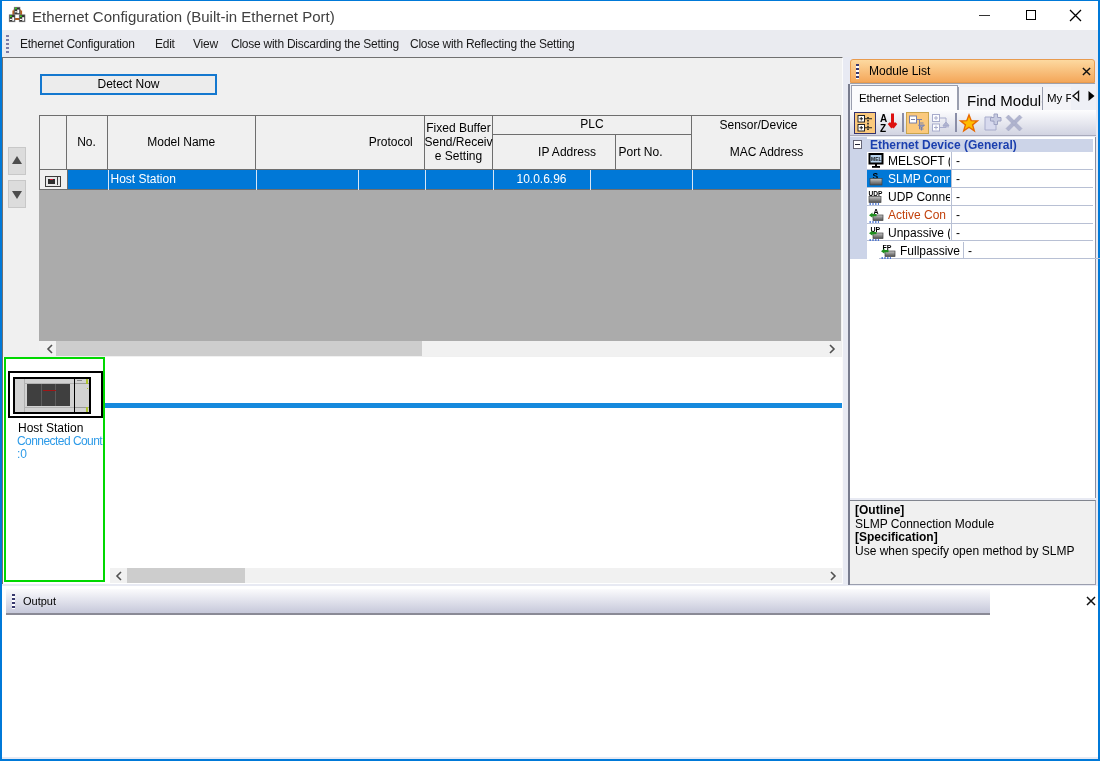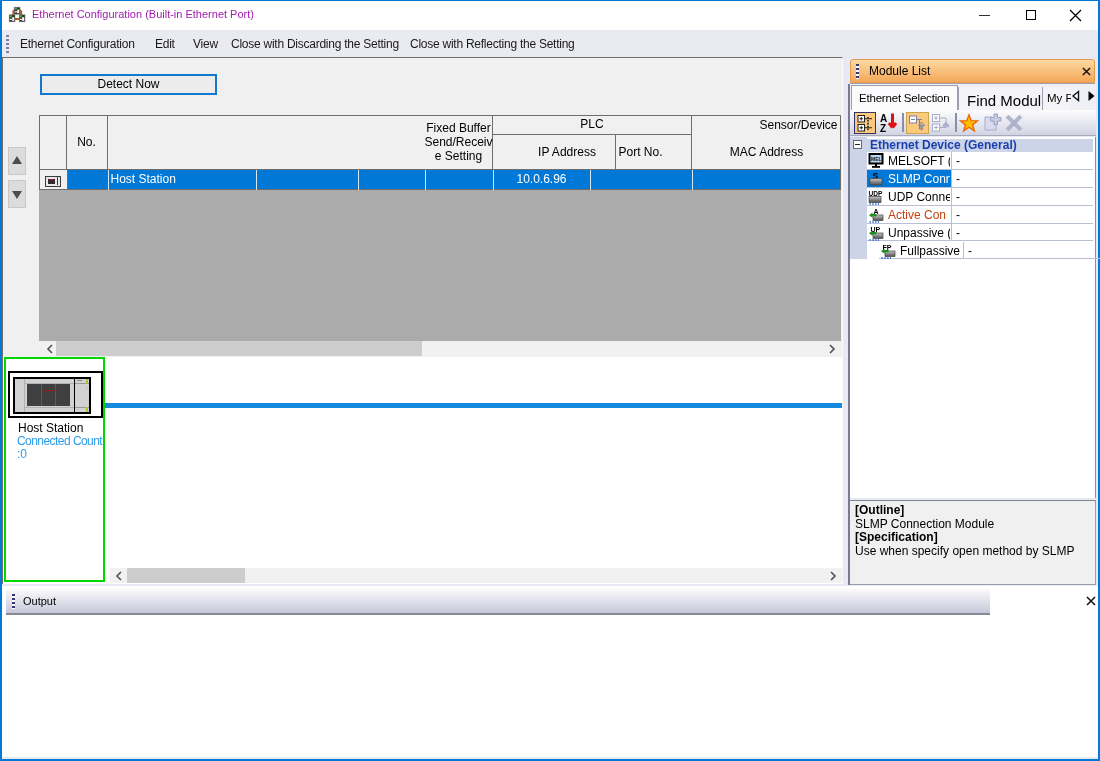--- a/index.html
+++ b/index.html
@@ -30,21 +30,21 @@
       <circle cx="2.9" cy="10.2" r="1" fill="#3ad41e"></circle>
     </g>
     <g>
       <rect x="11.2" y="8.8" width="5.8" height="7" fill="#333" stroke="#777" stroke-width="0.6"></rect>
       <rect x="14.2" y="11.2" width="2" height="3.6" fill="#fff"></rect>
       <rect x="11.9" y="12.8" width="2" height="1.2" fill="#fff"></rect>
       <circle cx="12.9" cy="10.2" r="1" fill="#3ad41e"></circle>
     </g>
   </svg>
 </div>
-<div class="abs" style="left:32px;top:8px;font-size:11px;color:#a21caf;">Ethernet Configuration (Built-in Ethernet Port)</div>
+<div class="abs" style="left:32px;top:8px;font-size:15px;color:#404040;">Ethernet Configuration (Built-in Ethernet Port)</div>
 
 <div class="abs" style="left:979px;top:15px;width:11px;height:1px;background:#333;"></div>
 <div class="abs" style="left:1026px;top:10px;width:10px;height:10px;border:1px solid #000;"></div>
 <svg class="abs" style="left:1069px;top:9px;" width="13" height="13" viewBox="0 0 13 13">
     <path d="M1 1 L12 12 M12 1 L1 12" stroke="#000" stroke-width="1.3"></path>
   </svg>
 
 <div class="abs" style="left:2px;top:30px;width:1096px;height:27px;background:#eaebf0;"></div>
 <div class="abs" style="left:6px;top:35px;width:3px;height:18px;background-image:repeating-linear-gradient(#7c7ca6 0 2px, transparent 2px 4px);"></div>
 <div class="abs" style="left:0;top:30px;width:1100px;height:27px;font-size:12px;color:#1a1a1a;letter-spacing:-0.25px;">
@@ -69,23 +69,25 @@
 <div class="abs" style="left:8px;top:180px;width:18px;height:28px;background:#dcdcdc;border:1px solid #c8c8c8;">
   <svg width="16" height="26" viewBox="0 0 16 26">
       <path d="M3 10 L13 10 L8 18 Z" fill="#4d4d4d"></path>
     </svg>
 </div>
 
 <div id="tbl" class="abs" style="left:39px;top:114px;width:802px;height:76px;">
     <div class="abs" style="left: 0px; top: 0.5px; width: 802px; height: 55px; background: rgb(240, 240, 240); border: 1px solid rgb(110, 110, 110);"></div>
     <div class="abs" style="left: 0px; top: 0.5px; width: 27.5px; height: 55px; border-right: 1px solid rgb(110, 110, 110); display: flex; align-items: center; justify-content: center; text-align: center; font-size: 12px; color: rgb(0, 0, 0);"></div>
     <div class="abs" style="left: 27.5px; top: 0.5px; width: 41px; height: 55px; border-right: 1px solid rgb(110, 110, 110); display: flex; align-items: center; justify-content: center; text-align: center; font-size: 12px; color: rgb(0, 0, 0);">No.</div>
+    <div class="abs" style="left: 68.5px; top: 0.5px; width: 148.5px; height: 55px; border-right: 1px solid rgb(110, 110, 110); display: flex; align-items: center; justify-content: center; text-align: center; font-size: 12px; color: rgb(0, 0, 0);">Model Name</div>
+    <div class="abs" style="left: 318.5px; top: 0.5px; width: 67.5px; height: 55px; border-right: 1px solid rgb(110, 110, 110); display: flex; align-items: center; justify-content: center; text-align: center; font-size: 12px; color: rgb(0, 0, 0);">Protocol</div>
     <div class="abs" style="left: 454px; top: 0.5px; width: 199px; height: 20.5px; border-right: 1px solid rgb(110, 110, 110); border-bottom: 1px solid rgb(110, 110, 110); display: flex; align-items: center; justify-content: center; font-size: 12px;">PLC</div>
     <div class="abs" style="left: 386px; top: 0.5px; width: 68px; height: 55px; border-right: 1px solid rgb(110, 110, 110); display: flex; align-items: center; justify-content: center; text-align: center; font-size: 12px; color: rgb(0, 0, 0);">Fixed Buffer Send/Receiv e Setting</div>
-    <div class="abs" style="left: 685px; top: 0.5px; width: 149px; height: 20.5px; display: flex; align-items: center; justify-content: center; font-size: 12px;">Sensor/Device</div>
+    <div class="abs" style="left: 645px; top: 0.5px; width: 149px; height: 20.5px; display: flex; align-items: center; justify-content: center; font-size: 12px;">Sensor/Device</div>
     <div class="abs" style="left: 480px; top: 21px; width: 97px; height: 34.5px; border-right: 1px solid rgb(110, 110, 110); display: flex; align-items: center; justify-content: center; font-size: 12px;">IP Address</div>
     <div class="abs" style="left: 551px; top: 21px; width: 102px; height: 34.5px; border-right: 1px solid rgb(110, 110, 110); display: flex; align-items: center; justify-content: center; font-size: 12px;">Port No.</div>
     <div class="abs" style="left: 653px; top: 21px; width: 149px; height: 34.5px; display: flex; align-items: center; justify-content: center; font-size: 12px;">MAC Address</div>
     <div class="abs" style="left: 0px; top: 55.5px; width: 27.5px; height: 20px; background: rgb(240, 240, 240); border-left: 1px solid rgb(110, 110, 110); border-bottom: 1px solid rgb(110, 110, 110);"></div>
     <div class="abs" style="left: 27.5px; top: 55.5px; width: 774.5px; height: 20px; background: rgb(0, 120, 215); border-bottom: 1px solid rgb(110, 110, 110); border-right: 1px solid rgb(110, 110, 110);"></div>
     <div class="abs" style="left: 27.5px; top: 55.5px; width: 1px; height: 19px; background: rgb(110, 110, 110);"></div>
     <div class="abs" style="left: 68.5px; top: 55.5px; width: 1px; height: 20px; background: rgb(216, 230, 245);"></div>
     <div class="abs" style="left: 217px; top: 55.5px; width: 1px; height: 20px; background: rgb(216, 230, 245);"></div>
     <div class="abs" style="left: 318.5px; top: 55.5px; width: 1px; height: 20px; background: rgb(216, 230, 245);"></div>
     <div class="abs" style="left: 386px; top: 55.5px; width: 1px; height: 20px; background: rgb(216, 230, 245);"></div>

